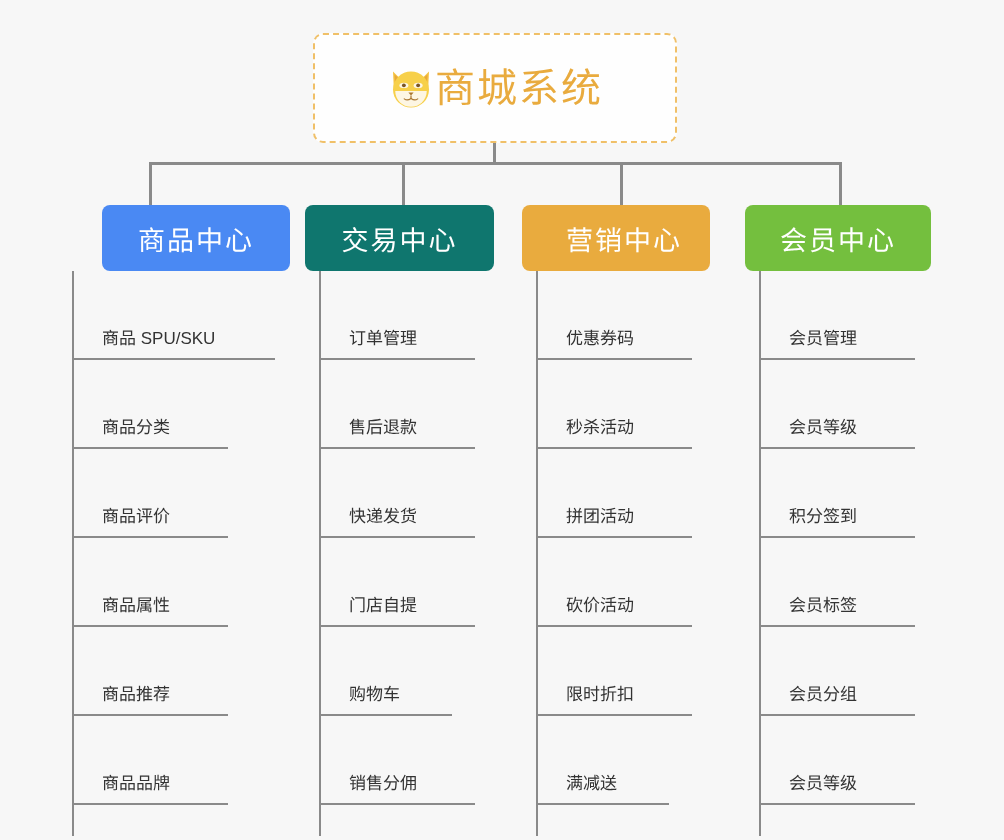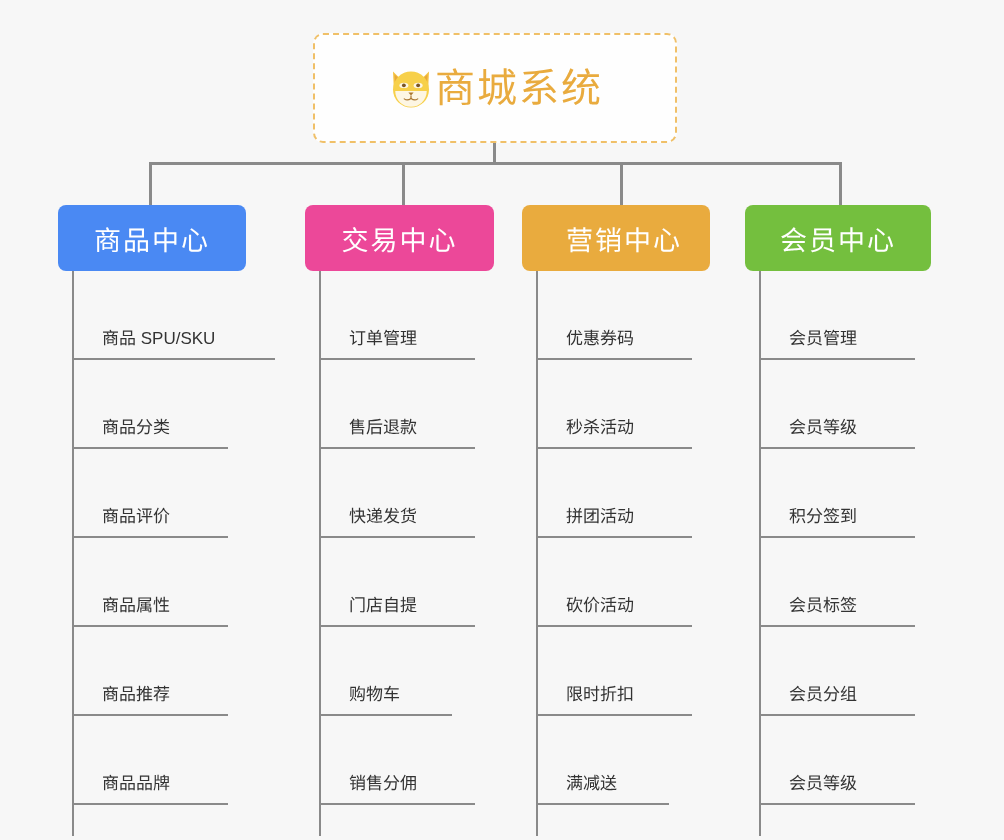--- a/index.html
+++ b/index.html
@@ -187,21 +187,21 @@
       </svg>
     </span>
     <span class="root-title" style="color: rgb(233, 171, 62);">商城系统</span>
   </div>
 
   <div class="conn conn-v root-stem" style="background: rgb(138, 138, 138);"></div>
   <div class="conn conn-h branch-bus" style="background: rgb(138, 138, 138);"></div>
 
   <div class="branch branch-1">
     <div class="branch-drop" style="background: rgb(138, 138, 138);"></div>
-    <div class="branch-header" style="background: rgb(74, 137, 243);">
+    <div class="branch-header" style="background: rgb(74, 137, 243); margin-left: 44px;">
       <span>商品中心</span>
     </div>
     <div class="leaf-trunk" style="background: rgb(138, 138, 138);"></div>
     <div class="leaf-list">
       <div class="leaf-item">
         <span class="leaf-label">商品 SPU/SKU</span>
         <span class="leaf-underline" style="width: 203px; background: rgb(138, 138, 138);"></span>
       </div>
       <div class="leaf-item">
         <span class="leaf-label">商品分类</span>
@@ -221,21 +221,21 @@
       </div>
       <div class="leaf-item">
         <span class="leaf-label">商品品牌</span>
         <span class="leaf-underline" style="width: 156px; background: rgb(138, 138, 138);"></span>
       </div>
     </div>
   </div>
 
   <div class="branch branch-2">
     <div class="branch-drop" style="background: rgb(138, 138, 138);"></div>
-    <div class="branch-header" style="background: #ec4899;">
+    <div class="branch-header" style="background: #0f766e;">
       <span>交易中心</span>
     </div>
     <div class="leaf-trunk" style="background: rgb(138, 138, 138);"></div>
     <div class="leaf-list">
       <div class="leaf-item">
         <span class="leaf-label">订单管理</span>
         <span class="leaf-underline" style="width: 156px; background: rgb(138, 138, 138);"></span>
       </div>
       <div class="leaf-item">
         <span class="leaf-label">售后退款</span>

